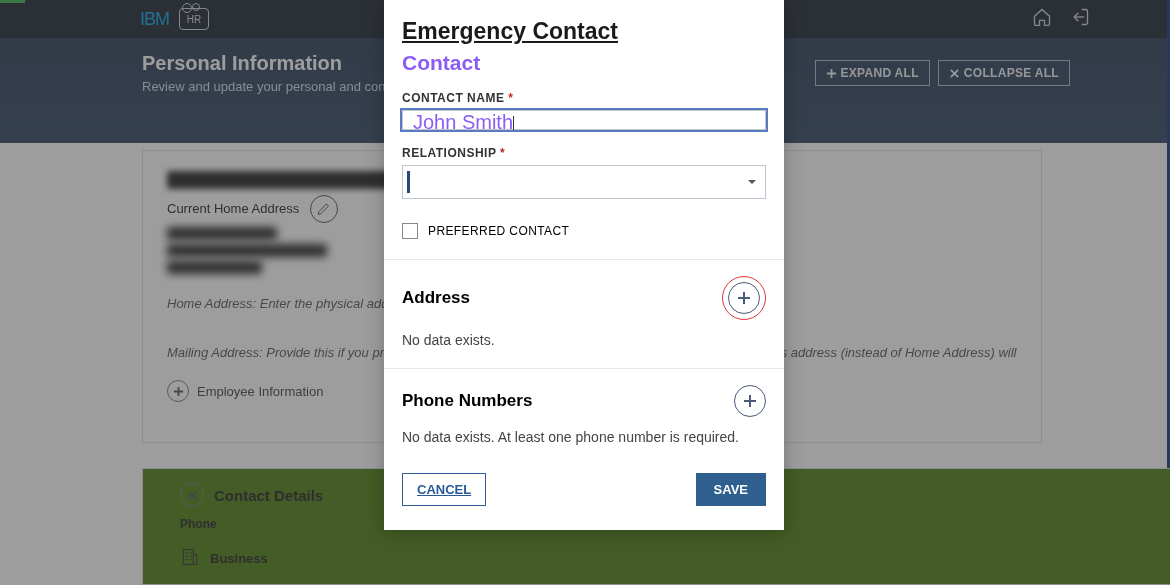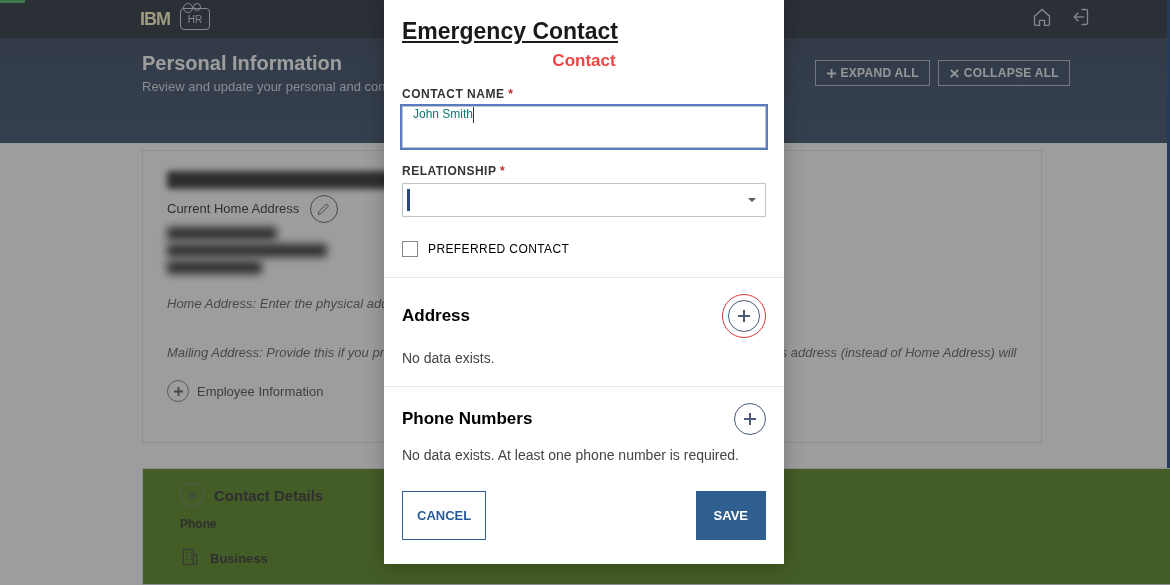--- a/index.html
+++ b/index.html
@@ -2,21 +2,21 @@
 <html><head>
 <meta charset="utf-8">
 <style>
   * { box-sizing: border-box; margin: 0; padding: 0; font-family: Arial, Helvetica, sans-serif; }
   html, body { width: 1170px; height: 585px; overflow: hidden; background: #fff; position: relative; }
 
   
   .page-bg { position: absolute; inset: 0; filter: none; }
   .topbar { height: 38px; background: #1a2230; display: flex; align-items: center; padding: 0 20px; }
   .logo-area { display: flex; align-items: center; gap: 10px; margin-left: 120px;}
-  .ibm-logo { color: #fef9c3; font-weight: 700; letter-spacing: -1px; font-size: 18px; }
+  .ibm-logo { color: #0ea5e9; font-weight: 400; letter-spacing: -1px; font-size: 18px; }
   .hr-badge { width: 30px; height: 22px; border:1px solid #cfd6e0; border-radius: 4px 4px 4px 4px; color:#cfd6e0; font-size:10px; display:flex; align-items:center; justify-content:center; position:relative;}
   .hr-badge::before { content:""; position:absolute; top:-6px; left:2px; width:8px; height:8px; border:1px solid #cfd6e0; border-radius:50%;}
   .hr-badge::after { content:""; position:absolute; top:-6px; left:12px; width:6px; height:6px; border:1px solid #cfd6e0; border-radius:50%;}
   .topbar-right { margin-left:auto; display:flex; gap:18px; color:#cfd6e0; margin-right: 60px;}
   .icon-svg { width:20px; height:20px; fill:none; stroke:#cfd6e0; stroke-width:1.6; }
 
   .hero { height: 105px; background: linear-gradient(180deg,#2a3a55,#2e4460); padding: 14px 0 0 142px; color:#fff;}
   .hero h1 { font-size: 20px; font-weight: 700; margin-bottom: 4px;}
   .hero p { font-size: 13px; color:#d5dbe6;}
   .hero-buttons { position:absolute; top:60px; right:100px; display:flex; gap:8px;}
@@ -41,40 +41,40 @@
   .phone-row { display:flex; align-items:center; gap:10px; margin-top:16px; font-size:13px; font-weight:700;}
   .phone-label { font-size:12px; font-weight:700; margin-top:10px;}
   .building svg { width:20px; height:20px; fill:none; stroke:#333; stroke-width:1.4;}
 
   
   .overlay { position:absolute; inset:0; background:rgba(60,60,60,0.5); }
 
   
   .modal { position:absolute; left:384px; top:0; width:400px; background:#fff; box-shadow:0 2px 18px rgba(0,0,0,0.25); padding:0 18px 24px;}
   .modal h2 { font-size:23px; font-weight:800; color:#1a1a1a; padding-top:18px;text-decoration:underline;}
-  .modal h3 { font-size:17px; font-weight:800; color:#ef4444; margin-top:6px;text-align:center;}
+  .modal h3 { font-size:21px; font-weight:800; color:#8b5cf6; margin-top:6px;}
   .field-label { font-size:12px; font-weight:700; letter-spacing:0.5px; color:#333; margin-top:16px; display:block;}
   .req-star { color:#c62828; }
-  .text-input { width:100%; height:42px; border:1px solid #bfc6d0; outline:2px solid #5a7bbf; outline-offset:0; padding:0 10px; margin-top:5px; font-size:12px; color:#0f766e;}
+  .text-input { width:100%; height:20px; border:1px solid #bfc6d0; outline:2px solid #5a7bbf; outline-offset:0; padding:0 10px; margin-top:5px; font-size:20px; color:#8b5cf6;}
   .text-cursor { display:inline-block; width:1px; height:16px; background:#333; vertical-align:middle;}
   .select { width:100%; height:34px; border:1px solid #bfc6d0; margin-top:5px; background:#fff; display:flex; align-items:center; justify-content:space-between; padding:0 8px 0 4px;}
   .select-left { width:3px; height:22px; background:#284a7a;}
   .select-caret svg { width:10px; height:10px; fill:#555;}
   .check-row { display:flex; align-items:center; gap:10px; margin-top:24px;}
   .checkbox { width:16px; height:16px; border:1.5px solid #888;}
   .check-row span { font-size:12px; font-weight:400; letter-spacing:0.4px;}
   .divider { height:1px; background:#e4e7ec; margin:20px -18px 0;}
   .sec-row { display:flex; justify-content:space-between; align-items:center; margin-top:16px;}
   .sec-row h4 { font-size:17px; font-weight:800;}
   .add-btn { width:32px; height:32px; border:1.5px solid #4a5a78; border-radius:50%; display:flex; align-items:center; justify-content:center; background:#fff;}
   .add-btn svg { width:14px; height:14px; stroke:#4a5a78; fill:none; stroke-width:2;}
   .highlight-ring { border:1.8px solid #d83a3a; border-radius:50%; padding:4px; width:44px; height:44px; display:flex; align-items:center; justify-content:center;}
   .empty-text { font-size:14px; color:#444; margin-top:12px;}
   .modal-actions { display:flex; justify-content:space-between; margin-top:28px;}
-  .btn-cancel { border:1px solid #2f5f99; background:#fff; color:#285a99; font-size:13px; font-weight:700; padding:16px 14px;}
+  .btn-cancel { border:1px solid #2f5f99; background:#fff; color:#285a99; font-size:13px; font-weight:700; padding:8px 14px;text-decoration:underline;}
   .btn-save { border:none; background:#2e5f8f; color:#fff; font-size:13px; font-weight:700; padding:8px 18px;}
 
   
   .green-line { position:absolute; top:0; left:0; width:25px; height:3px; background:#3fb24f;}
   .blue-edge { position:absolute; top:0; right:0; width:3px; height:100%; background:#0d3a80;}
 </style>
 </head>
 <body>
 
 <div class="page-bg">

